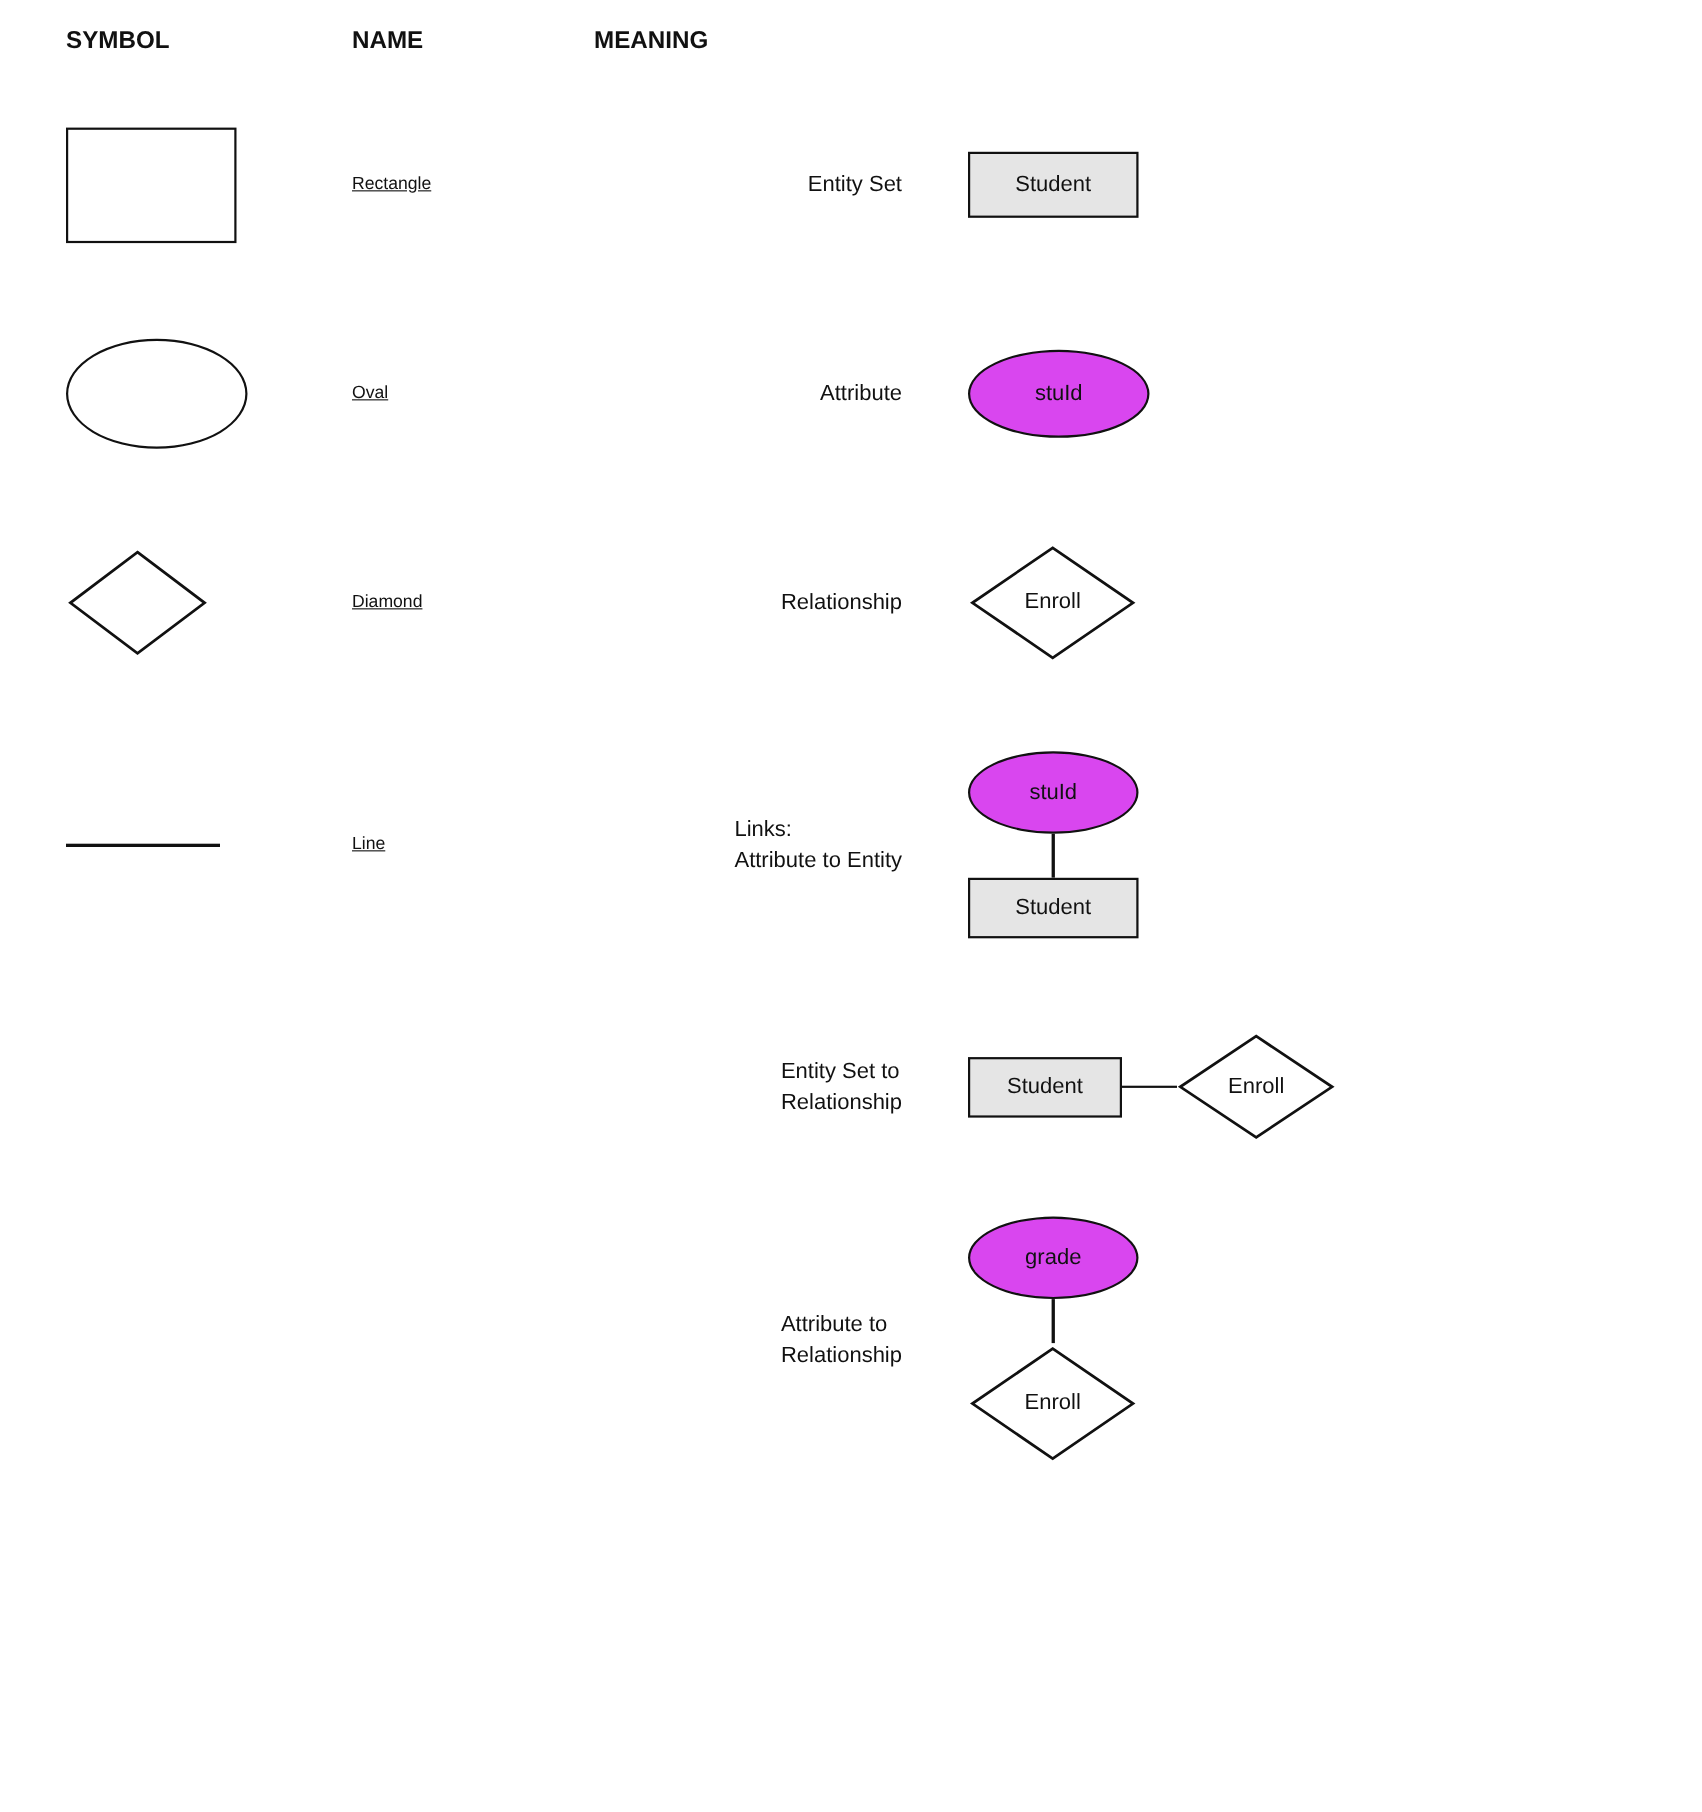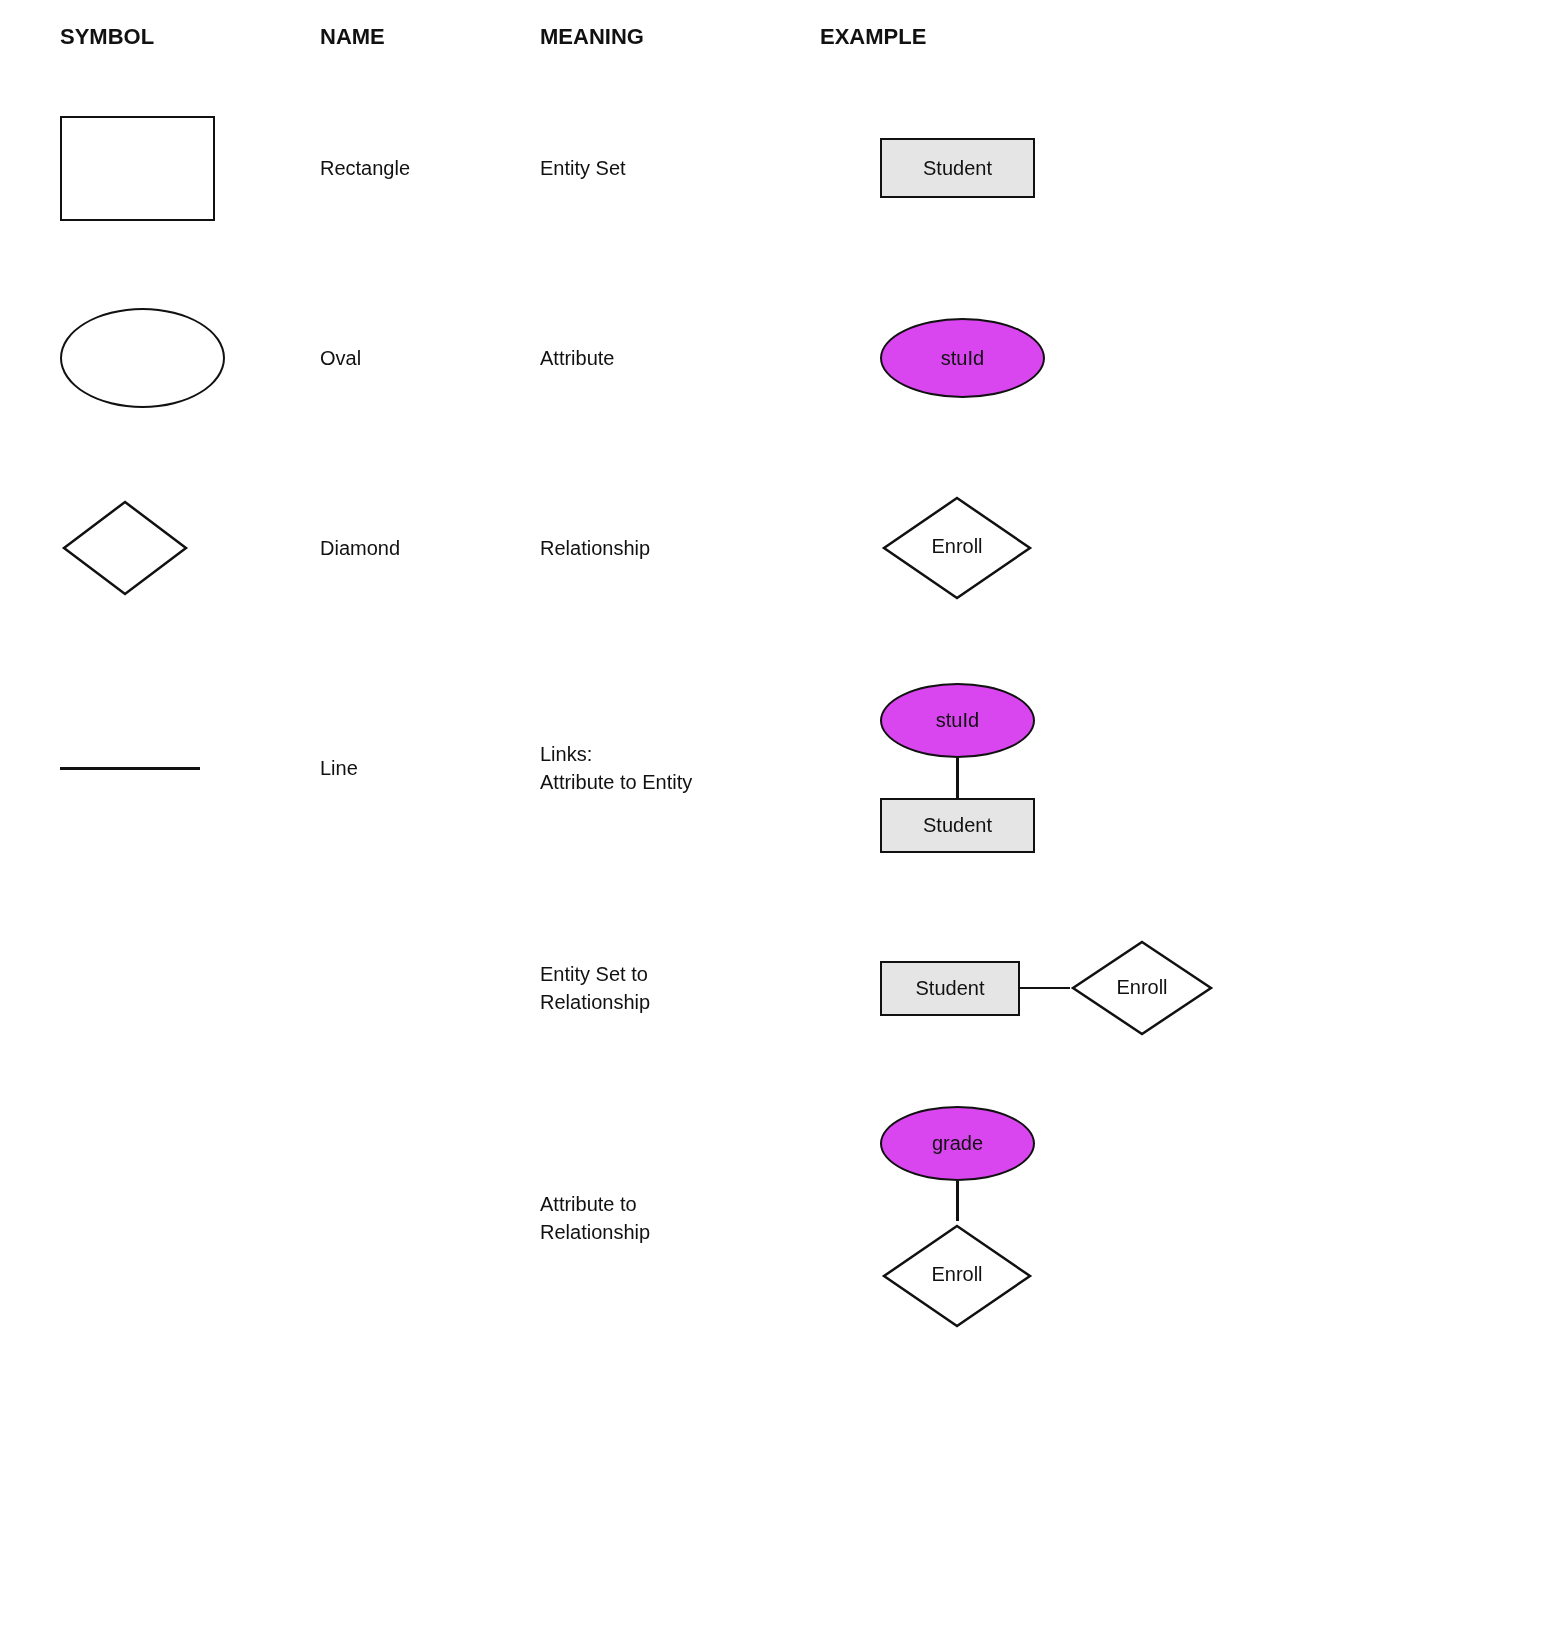--- a/index.html
+++ b/index.html
@@ -39,27 +39,29 @@
     .col-symbol {
       display: flex;
       align-items: center;
       justify-content: flex-start;
       padding-right: 10px;
     }
 
     .col-name {
       display: flex;
       align-items: center;
+      font-size: 16px;
+      text-decoration: underline;
+    }
+
+    .col-meaning {
+      display: flex;
+      align-items: center;
       font-size: 20px;
-    }
-
-    .col-meaning {
-      display: flex;
-      align-items: center;
-      font-size: 20px;
+      justify-content: flex-end;
     }
 
     .col-example {
       display: flex;
       align-items: center;
       justify-content: flex-start;
       padding-left: 60px;
     }
 
     
@@ -209,21 +211,20 @@
   </style>
 </head>
 <body>
 
 <div class="page">
 
   <div class="header-row">
     <div>SYMBOL</div>
     <div>NAME</div>
     <div>MEANING</div>
-    <div>EXAMPLE</div>
   </div>
 
   <div class="content-row">
     <div class="col-symbol">
       <div class="sym-rectangle"></div>
     </div>
     <div class="col-name">
       <span>Rectangle</span>
     </div>
     <div class="col-meaning">

